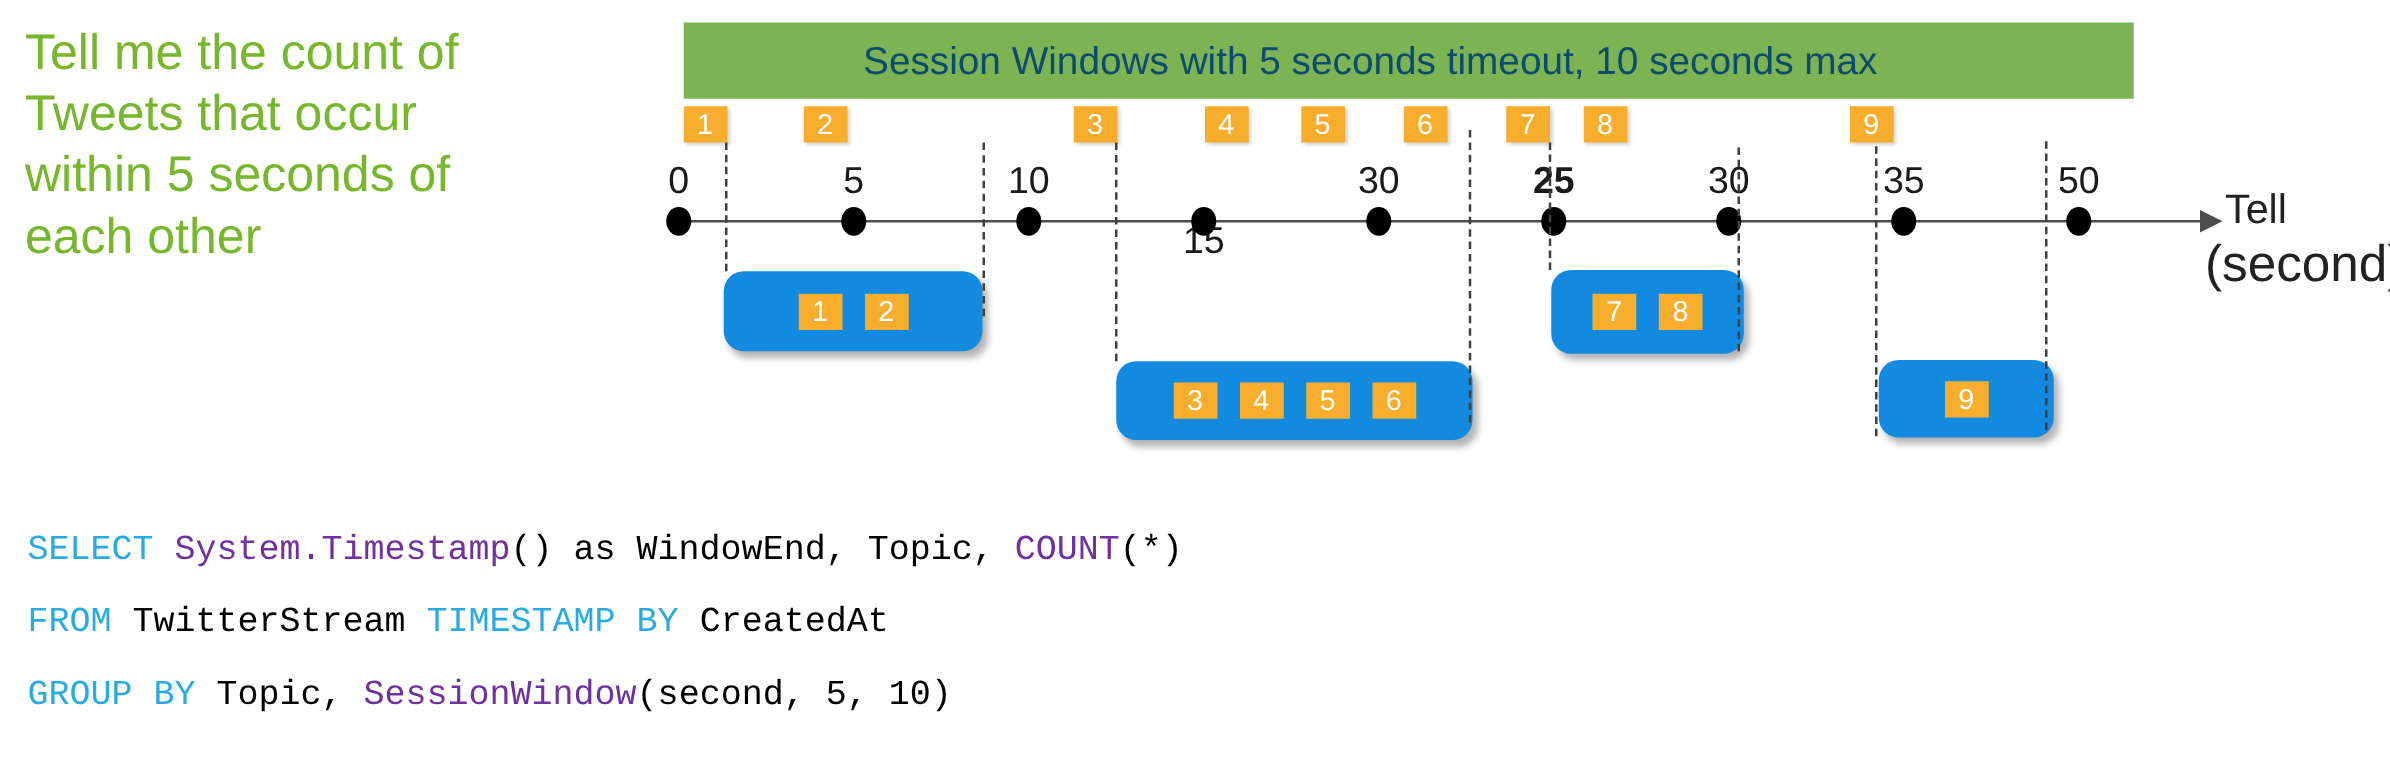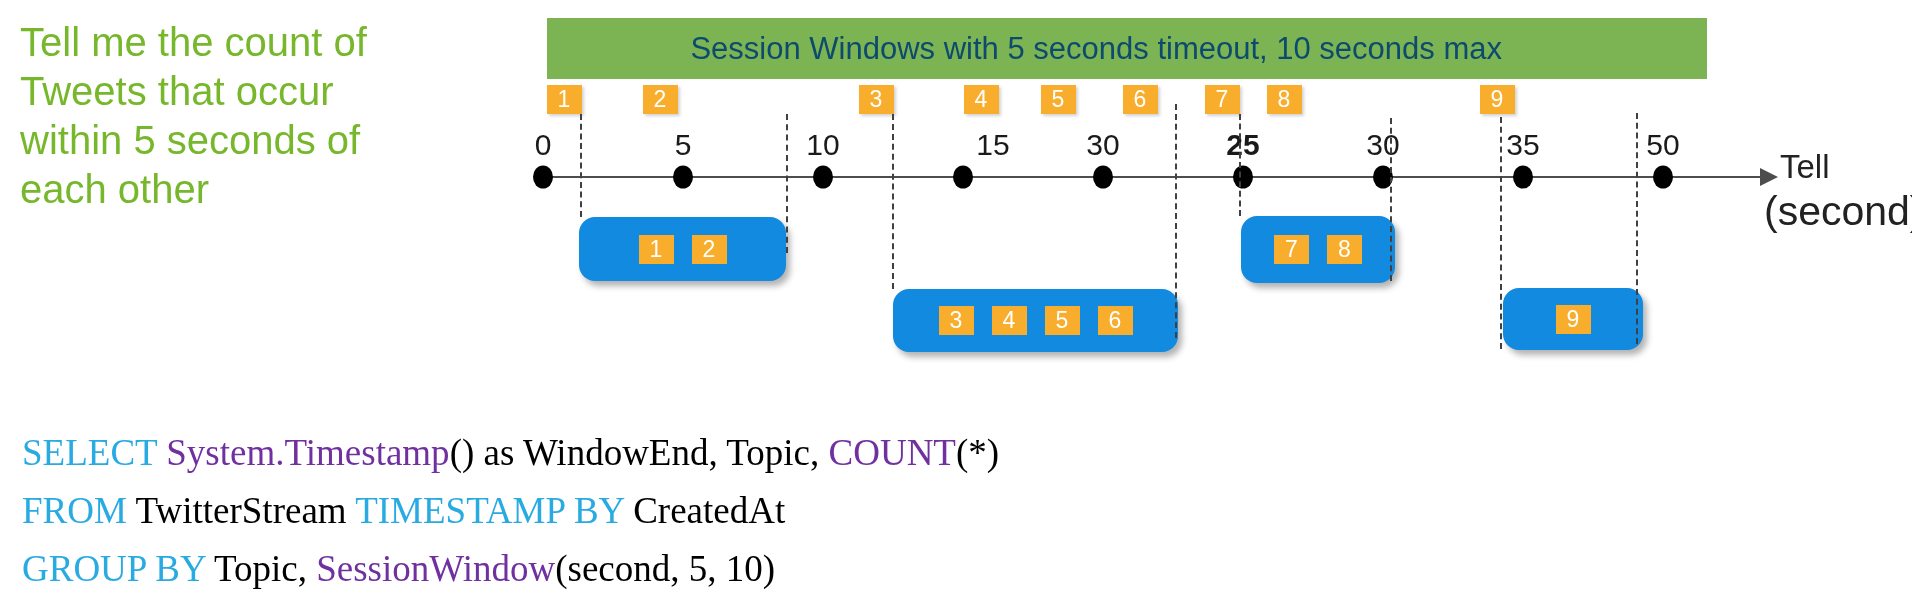--- a/index.html
+++ b/index.html
@@ -61,22 +61,22 @@
     position:absolute;left:1764px;top:188px;font-size:41px;color:#222222;white-space:nowrap;
   }
   .swindow{
     position:absolute;background:var(--blue);border-radius:16px;
     display:flex;align-items:center;justify-content:center;gap:18px;
     box-shadow:4px 5px 6px rgba(0,0,0,0.30);z-index:2;
   }
   .swindow .evt{position:static;box-shadow:none;}
   .sql{
     position:absolute;left:22px;top:412px;
-    font-family:Liberation Serif, serif;
-    font-size:37px;line-height:58px;white-space:pre;margin-top:12px;
+    font-family:Liberation Mono, monospace;
+    font-size:28px;line-height:58px;white-space:pre;
   }
   .tok-kw{color:var(--code-cyan);}
   .tok-fn{color:var(--code-purple);}
   .tok-pl{color:var(--code-black);}
 </style>
 </head>
 <body>
 
 <div class="stage">
 
@@ -86,21 +86,21 @@
 
   <div class="axisline"></div>
   <div class="axis-arrow"></div>
   <div class="time-label">Tell</div>
   <div class="time-label2">(second)</div>
 
   <div id="ticks">
       <div class="tick" style="left: 543px;">0</div>
       <div class="tick" style="left: 683px;">5</div>
       <div class="tick" style="left: 823px;">10</div>
-      <div class="tick" style="left: 993px;">15</div>
+      <div class="tick" style="left: 963px; margin-top: 48px;">15</div>
       <div class="tick" style="left: 1103px;">30</div>
       <div class="tick" style="left: 1243px; font-weight: bold;">25</div>
       <div class="tick" style="left: 1383px;">30</div>
       <div class="tick" style="left: 1523px;">35</div>
       <div class="tick" style="left: 1663px;">50</div>
     </div>
   <div id="dots">
       <div class="dot" style="left: 543px; top: 177px;"></div>
       <div class="dot" style="left: 683px; top: 177px;"></div>
       <div class="dot" style="left: 823px; top: 177px;"></div>

